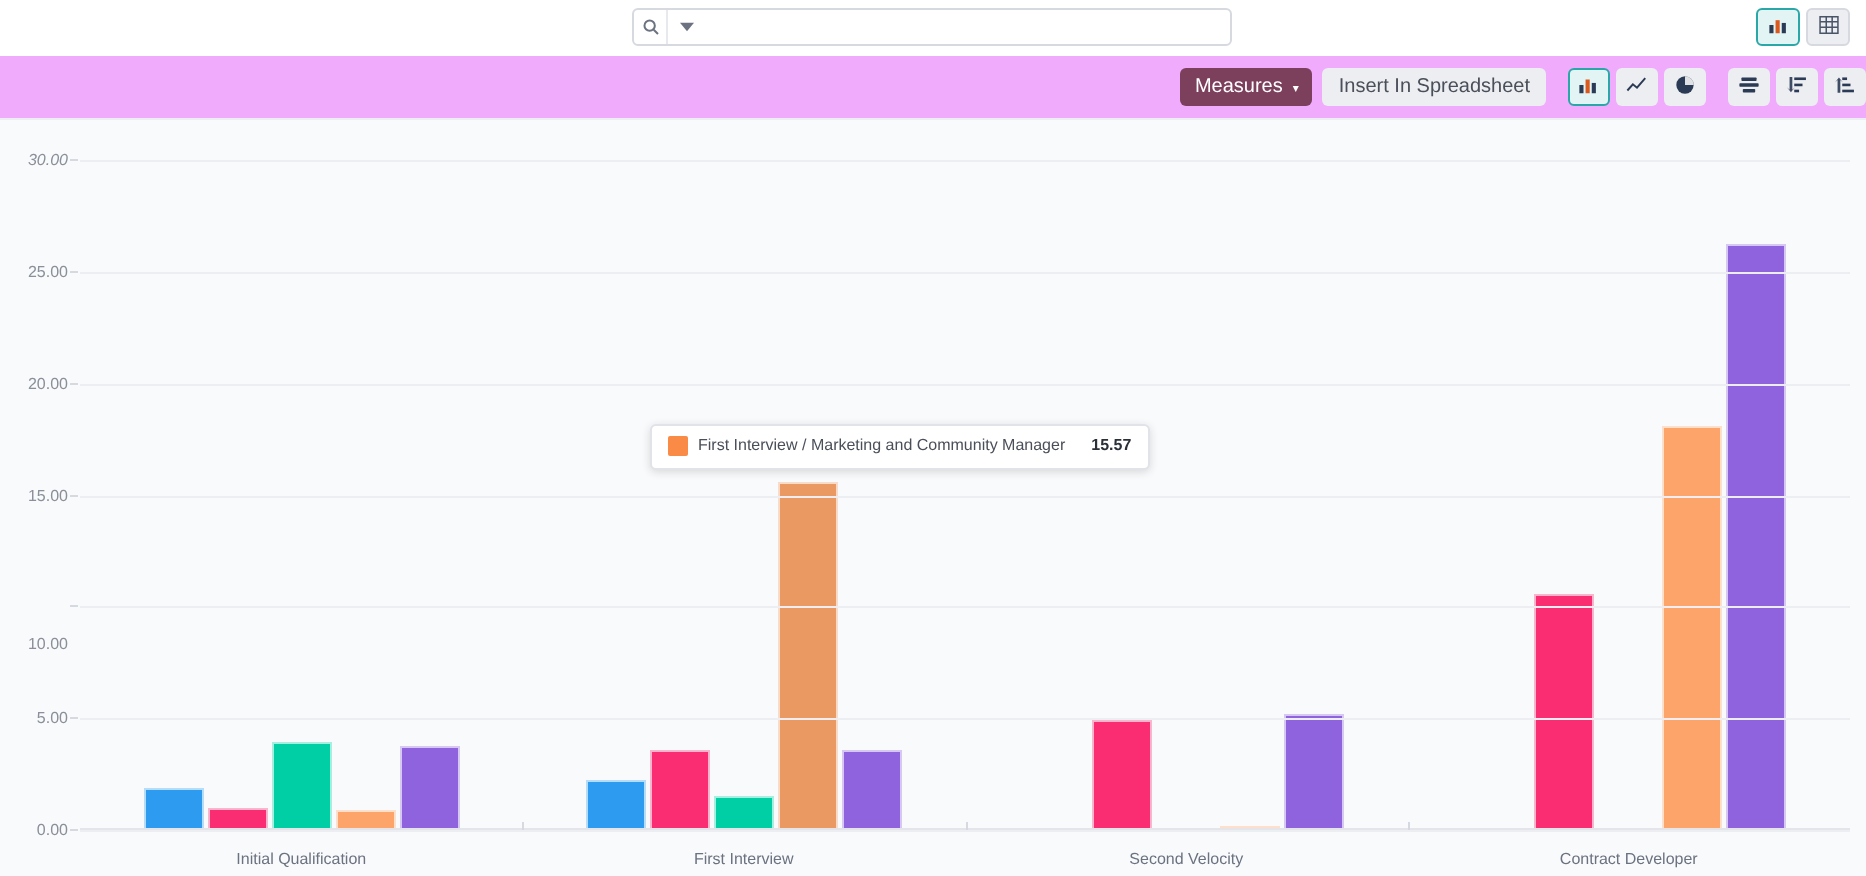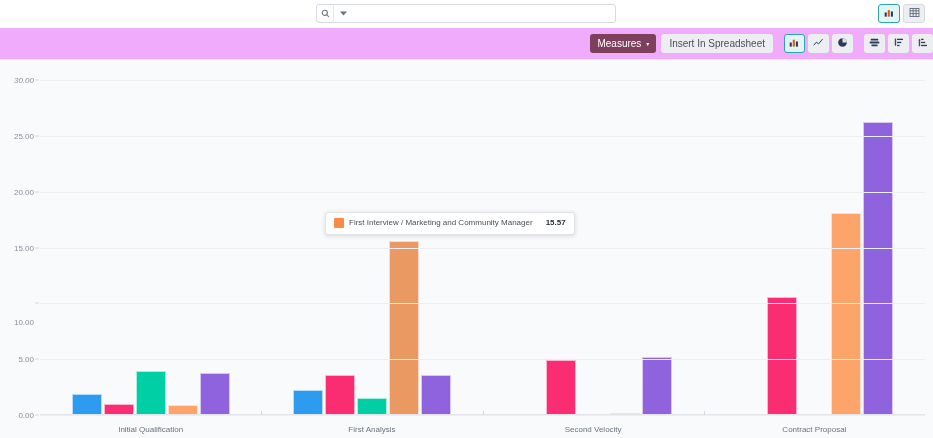--- a/index.html
+++ b/index.html
@@ -343,25 +343,25 @@
         <div class="gridline" style="top: 33.3333%;"></div>
         <div class="tick" style="top: 33.3333%;"></div>
         <div class="ylab" style="top: 33.3333%; margin-left: 43px;">20.00</div>
         <div class="gridline" style="top: 16.6667%;"></div>
         <div class="tick" style="top: 16.6667%;"></div>
         <div class="ylab" style="top: 16.6667%; margin-left: 14px;">25.00</div>
         <div class="gridline" style="top: 0%;"></div>
         <div class="tick" style="top: 0%;"></div>
         <div class="ylab" style="top: 0%; font-style: italic;">30.00</div>
         <div class="xcat" style="left: 110.625px;">Initial Qualification</div>
-        <div class="xcat" style="left: 331.875px;">First Analysis</div>
+        <div class="xcat" style="left: 331.875px;">First Interview</div>
         <div class="xsep" style="left: 221.25px;"></div>
         <div class="xcat" style="left: 553.125px;">Second Velocity</div>
         <div class="xsep" style="left: 442.5px;"></div>
-        <div class="xcat" style="left: 774.375px;">Contract Proposal</div>
+        <div class="xcat" style="left: 774.375px;">Contract Developer</div>
         <div class="xsep" style="left: 663.75px;"></div>
       </div>
 
     <div class="tooltip" style="left:325px;top:152px;">
       <div class="tt-row">
         <span class="tt-sw" style="background: rgb(249, 139, 70);"></span>
         <span class="tt-lab">First Interview / Marketing and Community Manager</span>
         <span class="tt-val">15.57</span>
       </div>
     </div>

